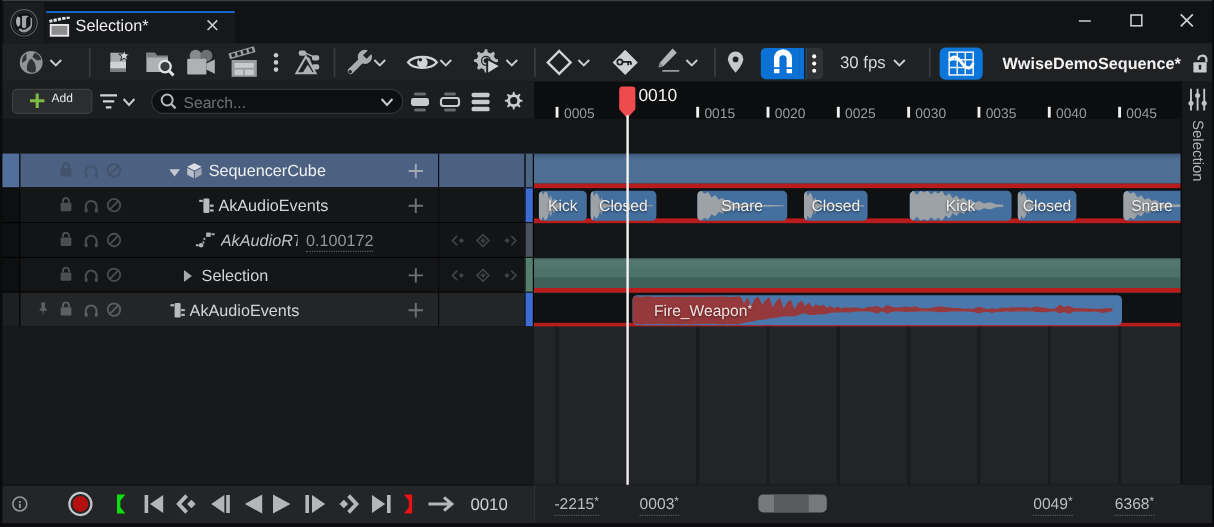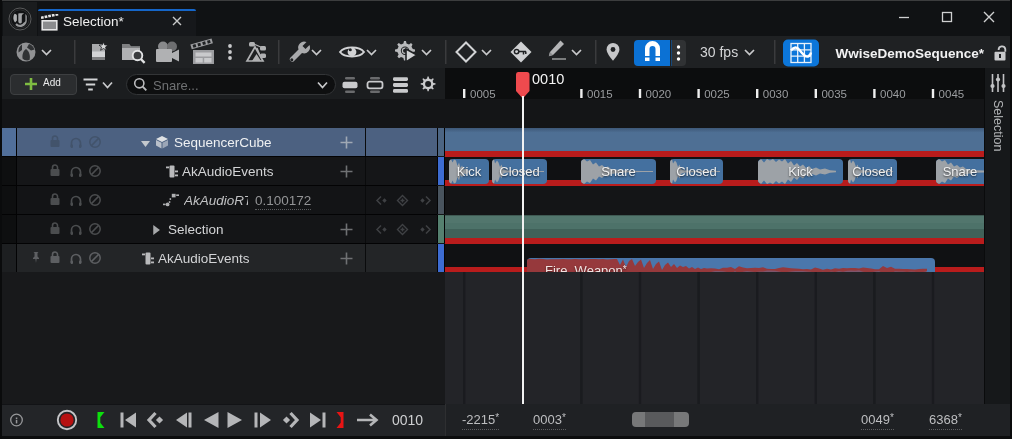--- a/index.html
+++ b/index.html
@@ -251,21 +251,21 @@
     <path d="M0.5 1.5 L14.5 1.5 M2.8 6.5 L12.2 6.5 M5.2 11.5 L9.8 11.5" stroke="#d2d3d5" stroke-width="1.9"></path>
   </svg>
   <svg class="abs" style="left:102px;top:81px;" width="11" height="9" viewBox="0 0 11 9">
       <path d="M1 1.5 L5.5 6.5 L10 1.5" fill="none" stroke="#c9cacc" stroke-width="1.7"></path>
     </svg>
   <div class="abs" style="left:126px;top:74px;width:210px;height:21px;background:#0e0f10;border:1px solid #333537;border-radius:11px;"></div>
   <svg class="abs" style="left:133px;top:77px;" width="15" height="15" viewBox="0 0 15 15">
     <circle cx="6.3" cy="6.3" r="4.6" fill="none" stroke="#babbbd" stroke-width="1.6"></circle>
     <path d="M9.7 9.7 L13.3 13.3" stroke="#babbbd" stroke-width="1.9"></path>
   </svg>
-  <div class="abs" style="left:153px;top:78px;color:#6f7173;font-size:13px;">Snare...</div>
+  <div class="abs" style="left:153px;top:78px;color:#6f7173;font-size:13px;">Search...</div>
   <svg class="abs" style="left:317px;top:81px;" width="11" height="9" viewBox="0 0 11 9">
       <path d="M1 1.5 L5.5 6.5 L10 1.5" fill="none" stroke="#c9cacc" stroke-width="1.7"></path>
     </svg>
   <svg class="abs" style="left:342px;top:76px;" width="100px" height="18" viewBox="0 0 100 18">
     <rect x="3" y="1" width="10" height="2.6" rx="1.3" fill="#6a6b6d"></rect>
     <rect x="0.5" y="5.7" width="15" height="6.6" rx="2" fill="#c9cacc"></rect>
     <rect x="3" y="14.4" width="10" height="2.6" rx="1.3" fill="#6a6b6d"></rect>
     <rect x="28" y="1" width="10" height="2.6" rx="1.3" fill="#6a6b6d"></rect>
     <rect x="25.5" y="5.7" width="15" height="6.6" rx="2" fill="none" stroke="#c9cacc" stroke-width="1.8"></rect>
     <rect x="28" y="14.4" width="10" height="2.6" rx="1.3" fill="#6a6b6d"></rect>
@@ -302,21 +302,21 @@
     </g>
     <text x="87" y="16" font-family="Liberation Sans, sans-serif" font-size="14.5" fill="#f4f4f4">0010</text>
     <path d="M73 4 L82 4 A2.5 2.5 0 0 1 84.5 6.5 L84.5 23 L77.75 30.5 L71 23 L71 6.5 A2.5 2.5 0 0 1 73 4 Z" fill="#ef4a4e"></path>
   </svg>
 
   <style>
     .trow{position:absolute;left:0;width:1012px;height:29px;}
     .lpane{position:absolute;left:0;top:0;width:437px;height:29px;border-bottom:1px solid #030304;}
     .lstrip{position:absolute;left:0;top:0;width:16px;height:28px;box-shadow:1px 0 0 #030304;}
     .cstrip{position:absolute;left:437px;top:0;width:8px;height:28px;border-left:1px solid #030304;border-right:1px solid #030304;}
-    .tpane{position:absolute;left:445px;top:0;width:539px;height:29px;border-bottom:6px solid #b91c1c;}
+    .tpane{position:absolute;left:445px;top:0;width:539px;height:29px;border-bottom:4px solid #b91c1c;}
     .coldiv{position:absolute;left:365px;top:0;width:1px;height:28px;background:#0a0b0c;}
     .rowicons{position:absolute;top:7px;color:#4b4d4f;}
     .rname{position:absolute;top:7px;font-size:13.5px;color:#d3d4d6;white-space:nowrap;}
     .plus{position:absolute;left:340px;top:8px;color:#6f7173;}
     .navs{position:absolute;top:8px;color:#3f4144;}
     .clip{position:absolute;top:2px;height:25px;background:#44709f;border-radius:4px;overflow:hidden;}
     .cliptext{position:absolute;width:100%;text-align:center;top:5px;font-size:13px;color:#eff0f1;text-shadow:0 1px 2px rgba(0,0,0,0.7);}
   </style>
 
 
@@ -470,21 +470,21 @@
     </svg>
     <svg class="abs" style="left:141px;top:7px;color:#b9babc;" width="14" height="15" viewBox="0 0 14 15">
         <use href="#eventic"></use>
       </svg>
     <div class="rname" style="left:158px;">AkAudioEvents</div>
     <svg class="abs plus" width="13" height="13" viewBox="0 0 13 13">
         <use href="#plusic" x="0.5" y="0.5"></use>
       </svg>
     <div class="cstrip" style="background:#3d6cd2;"></div>
     <div class="tpane" style="background:#101113;">
-      <div class="clip" style="left:82px;width:408px;background:#4a77ac;margin-top:12px;">
+      <div class="clip" style="left:82px;width:408px;background:#4a77ac;">
         <svg class="abs" style="left:0;top:0;" width="408" height="25" viewBox="0 0 408 25">
             <rect x="0" y="12.4" width="399" height="1.2" fill="#9f4244"></rect>
             <polygon points="0,0.9 4,1.0 8,1.2 12,0.8 16,1.0 20,1.4 24,1.3 28,1.2 32,1.2 36,1.1 40,1.2 44,1.3 48,1.0 52,1.3 56,1.2 60,1.2 64,1.0 68,1.1 72,1.3 76,0.9 80,1.4 84,1.2 88,1.1 90,1.0 93,7.0 96,1.5 99,9.0 102,3.0 105,1.0 108,8.0 111,4.0 114,1.5 117,10.0 120,5.0 123,2.0 126,11.0 129,6.0 132,3.5 135,12.0 138,7.0 141,4.5 144,9.0 147,6.0 150,10.0 153,7.5 156,9.0 159,8.0 162,10.5 165,9.0 168,11.0 171,9.5 174,11.0 177,10.0 180,10.5 184,10.2 188,10.5 192,11.3 196,9.8 200,9.7 204,9.0 208,10.9 212,8.2 216,9.6 220,10.2 224,10.1 228,9.7 232,10.0 236,9.3 240,10.8 244,10.9 248,10.9 252,9.9 256,9.3 260,9.8 264,10.3 268,10.6 272,10.7 276,11.3 280,11.1 284,11.5 288,9.6 292,10.4 296,11.7 300,10.8 304,11.6 308,10.2 312,10.7 316,10.0 320,10.3 324,10.1 328,10.0 332,10.6 336,9.5 340,10.0 344,10.4 348,11.2 352,11.2 356,7.9 360,9.9 364,8.8 368,10.8 372,10.7 376,10.9 380,11.0 384,11.3 388,11.6 392,11.1 396,10.8 400,10.8 400,13.2 396,14.1 392,14.9 388,13.7 384,13.4 380,13.9 376,13.4 372,13.4 368,13.3 364,15.6 360,14.0 356,15.2 352,13.0 348,13.6 344,14.3 340,14.2 336,13.8 332,12.2 328,12.7 324,12.6 320,12.8 316,13.8 312,13.0 308,14.0 304,13.5 300,14.8 296,13.8 292,14.2 288,15.2 284,13.8 280,13.6 276,13.0 272,13.1 268,13.0 264,13.6 260,14.1 256,14.2 252,13.4 248,12.7 244,12.5 240,12.5 236,13.6 232,13.5 228,13.9 224,13.4 220,13.1 216,13.8 212,15.4 208,13.0 204,15.5 200,14.0 196,13.3 192,13.0 188,12.9 184,13.9 180,14.5 176,14.2 171,14.4 166,14.7 161,15.8 156,15.8 151,16.4 146,16.6 145,15.1 140,15.9 135,17.7 130,17.6 125,17.8 120,18.7 115,19.3 110,20.4 105,20.7 100,21.9 95,22.6 90,23.7 88,24.2 84,24.2 80,24.1 76,24.3 72,24.3 68,23.8 64,23.9 60,23.8 56,23.9 52,24.1 48,24.4 44,24.0 40,24.4 36,24.0 32,23.9 28,24.3 24,24.1 20,24.1 16,24.3 12,23.9 8,24.4 4,24.0 0,24.1" fill="#96393c"></polygon>
           </svg>
         <div class="abs" style="left:18px;top:5px;font-size:13px;color:#f2e2e1;text-shadow:0 1px 2px rgba(0,0,0,0.6);">Fire_Weapon<span style="font-size:10px;vertical-align:2px;">*</span></div>
       </div>
     </div>
   </div>
 
   <div class="abs" style="left:0;top:272px;width:445px;height:132px;background:#18191b;"></div>

